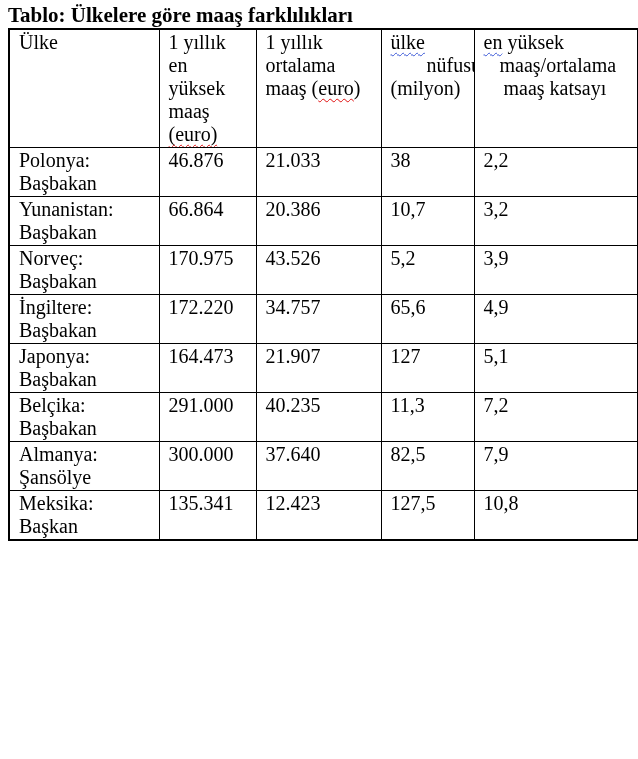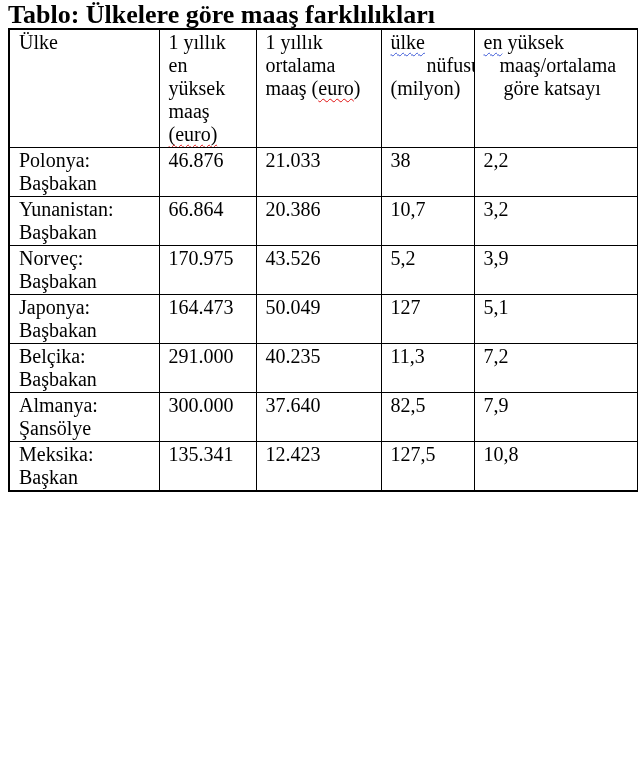--- a/index.html
+++ b/index.html
@@ -8,21 +8,21 @@
     width: 638px; height: 759px;
     overflow: hidden;
   }
   .page {
     width: 638px;
     font-family: "Liberation Serif", serif;
     color: #000;
   }
   .doc-title {
     font-family: "Liberation Serif", serif;
-    font-size: 26px;
+    font-size: 21px;
     font-weight: bold;
     line-height: 24px;
     padding: 3px 0 1px 8px;
     white-space: nowrap;
   }
   table.salary {
     border-collapse: collapse;
     table-layout: fixed;
     width: 629px;
     margin-left: 8px;
@@ -89,21 +89,21 @@
             <div class="line"><span>maaş (</span><span class="sq-red">euro</span><span>)</span></div>
           </td>
           <td>
             <div class="line"><span class="sq-blue">ülke</span></div>
             <div class="line" style="margin-left: 36px;"><span>nüfusu</span></div>
             <div class="line"><span>(milyon)</span></div>
           </td>
           <td>
             <div class="line"><span class="sq-blue">en</span><span> yüksek</span></div>
             <div class="line" style="margin-left: 16px;"><span>maaş/ortalama</span></div>
-            <div class="line" style="margin-left: 20px;"><span>göre katsayı</span></div>
+            <div class="line" style="margin-left: 20px;"><span>maaş katsayı</span></div>
           </td>
         </tr>
         <tr>
           <td>
             <div class="line">Polonya:</div>
             <div class="line">Başbakan</div>
           </td>
           <td>46.876</td>
           <td>21.033</td>
           <td>38</td>
@@ -124,25 +124,35 @@
             <div class="line">Norveç:</div>
             <div class="line">Başbakan</div>
           </td>
           <td>170.975</td>
           <td>43.526</td>
           <td>5,2</td>
           <td>3,9</td>
         </tr>
         <tr>
           <td>
+            <div class="line">İngiltere:</div>
+            <div class="line">Başbakan</div>
+          </td>
+          <td>172.220</td>
+          <td>34.757</td>
+          <td>65,6</td>
+          <td>4,9</td>
+        </tr>
+        <tr>
+          <td>
             <div class="line">Japonya:</div>
             <div class="line">Başbakan</div>
           </td>
           <td>164.473</td>
-          <td>50.049</td>
+          <td>21.907</td>
           <td>127</td>
           <td>5,1</td>
         </tr>
         <tr>
           <td>
             <div class="line">Belçika:</div>
             <div class="line">Başbakan</div>
           </td>
           <td>291.000</td>
           <td>40.235</td>

